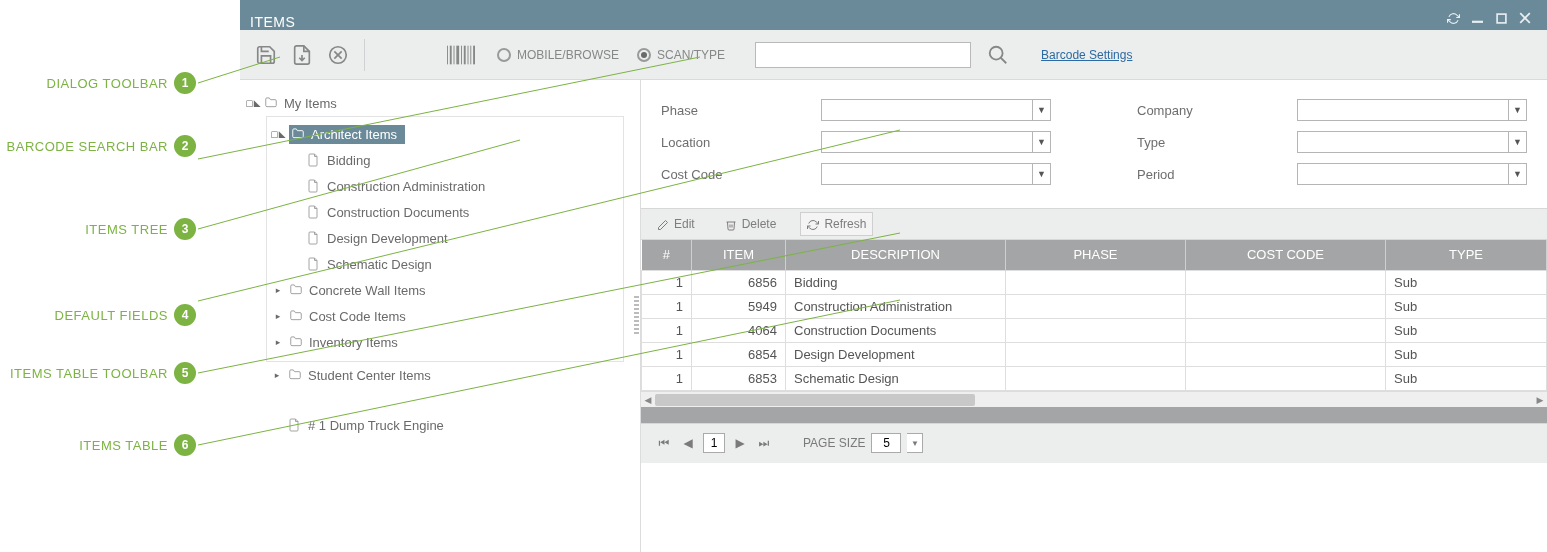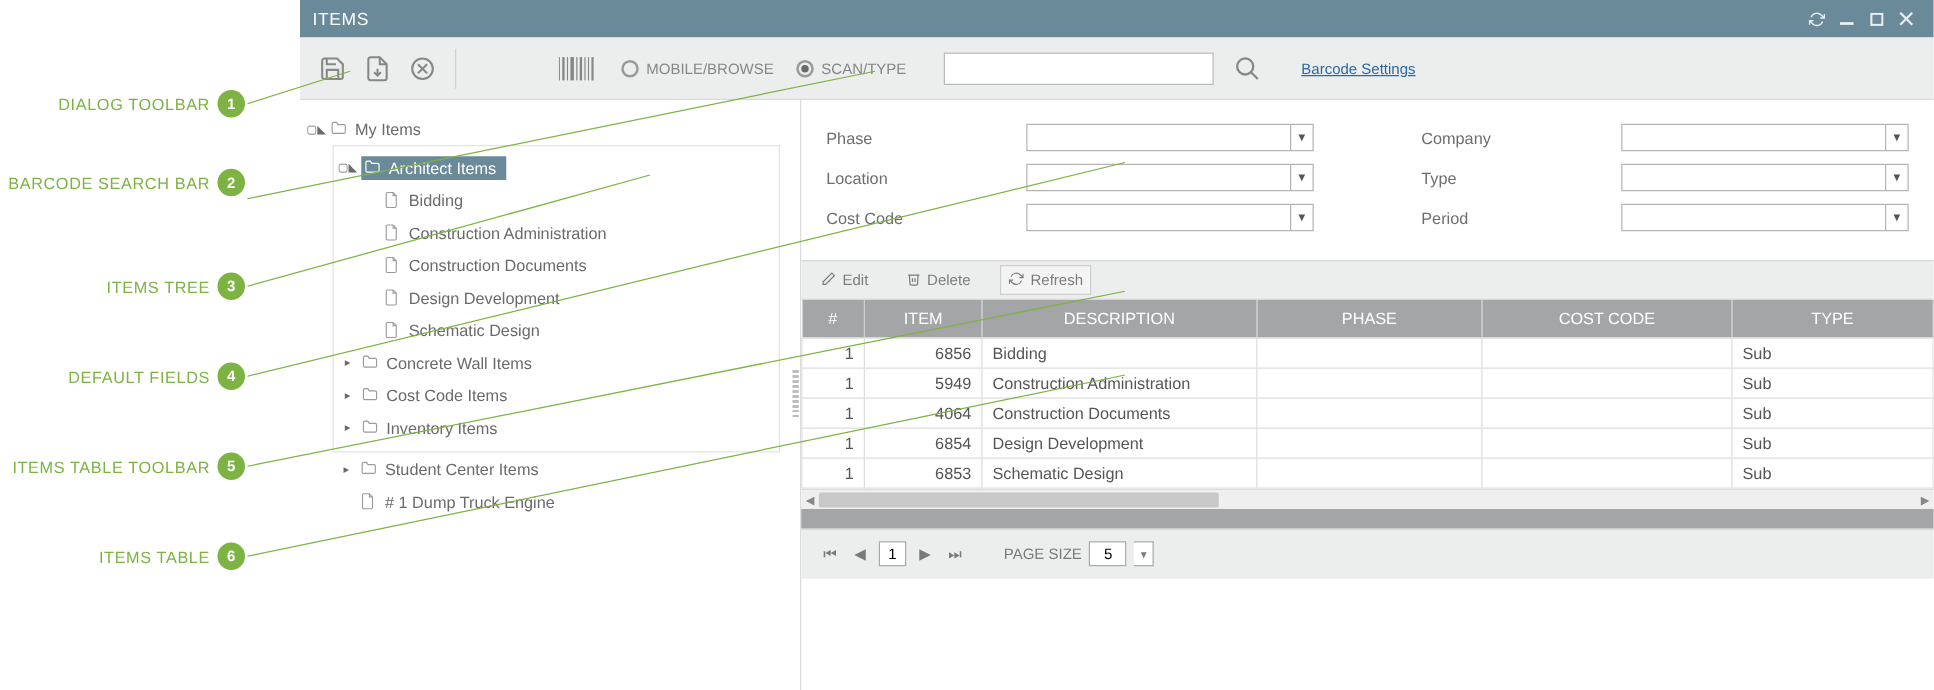--- a/index.html
+++ b/index.html
@@ -8,21 +8,21 @@
   
   .callouts { position: absolute; left: 0; top: 0; width: 240px; z-index: 200; }
   .callout { position: absolute; display: flex; align-items: center; white-space: nowrap; }
   .callout-label { color: #7cb342; font-size: 13px; font-weight: 500; letter-spacing: 0.5px; margin-right: 6px; text-align: left; }
   .callout-badge { width: 22px; height: 22px; border-radius: 50%; background: #7cb342; color: #fff; display: flex; align-items: center; justify-content: center; font-size: 12px; font-weight: bold; }
 
   
   .app { position: absolute; left: 240px; top: 0; right: 0; bottom: 0; background: #fff; }
 
   
-  .titlebar { height: 30px; background: #6b8a99; display: flex; align-items: center; color: #fff; padding: 0 10px; }
+  .titlebar { height: 30px; background: #6b8a99; display: flex; align-items: flex-end; color: #fff; padding: 0 10px; }
   .titlebar .title { font-size: 14px; letter-spacing: 0.5px; }
   .titlebar .spacer { flex: 1; }
   .titlebar .winbtn { width: 24px; height: 24px; display: flex; align-items: center; justify-content: center; color: #e8eef1; cursor: pointer; font-size: 13px; }
 
   
   .dialog-toolbar { height: 50px; background: #eceded; border-bottom: 1px solid #d9dadb; display: flex; align-items: center; padding: 16px 10px; gap: 4px; }
   .tool-ico { width: 32px; height: 32px; display: flex; align-items: center; justify-content: center; color: #868787; border-radius: 2px; }
   .tool-sep { width: 1px; height: 32px; background: #d0d1d2; margin: 0 6px; }
   .barcode-ico { margin-left: 70px; }
   .radio-group { display: flex; align-items: center; gap: 18px; margin-left: 16px; }
@@ -56,21 +56,21 @@
   .filter-row { display: flex; align-items: center; height: 32px; gap: 20px; }
   .filter-cell { display: flex; align-items: center; }
   .filter-label { width: 160px; color: #6e6e6e; font-size: 13px; }
   .filter-combo { width: 230px; height: 22px; border: 1px solid #b5b5b5; background: #fff; display: flex; }
   .filter-combo .cb-input { flex:1; }
   .filter-combo .cb-btn { width: 18px; border-left: 1px solid #b5b5b5; display:flex; align-items:center; justify-content:center; color:#555; font-size:9px; }
   .filter-gap { width: 46px; }
 
   
   .table-toolbar { height: 32px; background: #eceded; border-top: 1px solid #d7d7d7; border-bottom: 1px solid #d7d7d7; display: flex; align-items: center; padding: 0 10px; gap: 18px; margin: 8px 0 0 0; }
-  .tt-btn { display: flex; align-items: flex-start; gap: 5px; color: #7d7d7d; font-size: 12px; cursor: pointer; padding: 4px 6px; }
+  .tt-btn { display: flex; align-items: flex-end; gap: 5px; color: #7d7d7d; font-size: 12px; cursor: pointer; padding: 4px 6px; }
   .tt-btn.active { border: 1px solid #cfcfcf; background: #f4f4f4; }
 
   
   .table-wrap { overflow: hidden; }
   table.items { border-collapse: collapse; width: 100%; font-size: 13px; }
   table.items thead th { background: #a4a5a6; color: #fff; font-weight: 400; height: 30px; border-right: 1px solid #cfcfcf; padding: 0 8px; text-align: center; }
   table.items tbody td { border: 1px solid #dedede; height: 24px; padding: 0 8px; color: #555; }
   table.items tbody td.num { text-align: right; }
   .col-idx { width: 50px; }
   .col-item { width: 94px; }
@@ -105,21 +105,21 @@
     <span class="callout-badge">1</span>
   </div>
   <div class="callout" style="top:135px; right:44px;">
     <span class="callout-label">BARCODE SEARCH BAR</span>
     <span class="callout-badge">2</span>
   </div>
   <div class="callout" style="top:218px; right:44px;">
     <span class="callout-label">ITEMS TREE</span>
     <span class="callout-badge">3</span>
   </div>
-  <div class="callout" style="top:290px; right:44px;">
+  <div class="callout" style="top:304px; right:44px;">
     <span class="callout-label">DEFAULT FIELDS</span>
     <span class="callout-badge">4</span>
   </div>
   <div class="callout" style="top:362px; right:44px;">
     <span class="callout-label">ITEMS TABLE TOOLBAR</span>
     <span class="callout-badge">5</span>
   </div>
   <div class="callout" style="top:434px; right:44px;">
     <span class="callout-label">ITEMS TABLE</span>
     <span class="callout-badge">6</span>
@@ -329,21 +329,21 @@
         </div>
         <div class="tree-node" style="padding-left:6px; margin-left:18px;">
             <span class="tree-caret">▸</span>
             <span class="tree-ico folder-ico">
               <svg width="14" height="12" viewBox="0 0 24 20" fill="none" stroke="#9a9a9a" stroke-width="1.6">
                 <path d="M3 5a2 2 0 012-2h4l2 3h8a2 2 0 012 2v8a2 2 0 01-2 2H5a2 2 0 01-2-2V5z"></path>
               </svg>
             </span>
             <span class="tree-label">Student Center Items</span>
           </div>
-        <div class="tree-node" style="padding-left:22px; margin-left:18px;">
+        <div class="tree-node" style="padding-left:22px; margin-left:18px;margin-top:24px;">
             <span class="tree-ico doc-ico">
               <svg width="12" height="14" viewBox="0 0 24 28" fill="none" stroke="#9a9a9a" stroke-width="1.8">
                 <path d="M6 2h9l5 5v17a2 2 0 01-2 2H6a2 2 0 01-2-2V4a2 2 0 012-2z"></path>
                 <polyline points="15 2 15 7 20 7"></polyline>
               </svg>
             </span>
             <span class="tree-label"># 1 Dump Truck Engine</span>
           </div>
       </div>
     </div>

